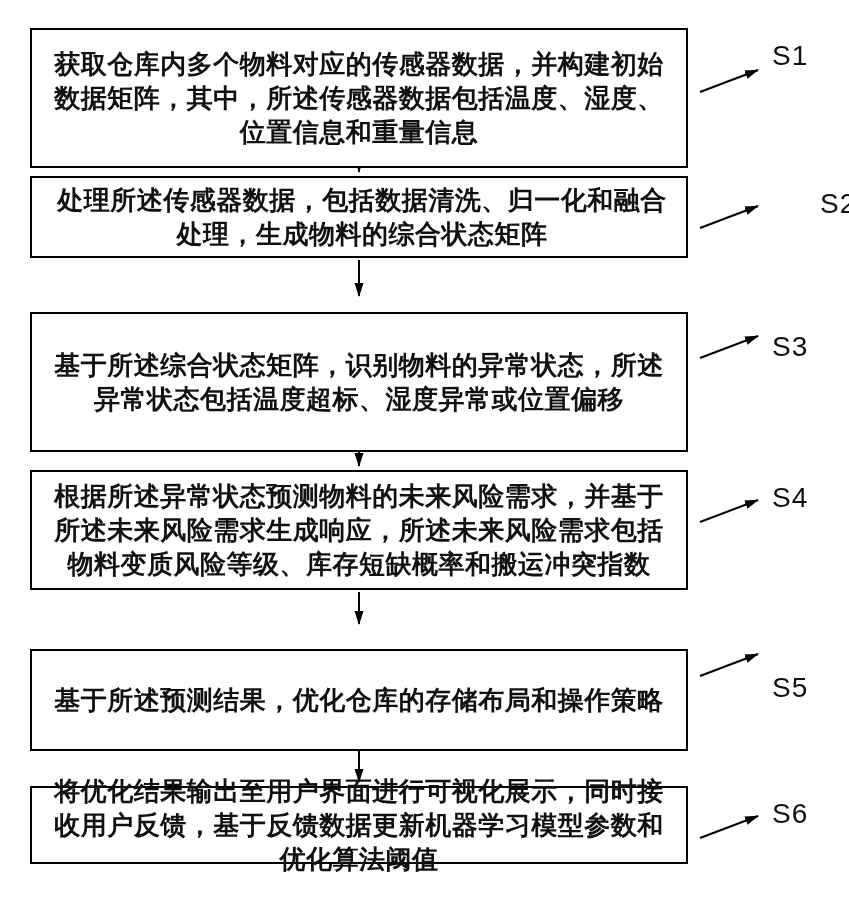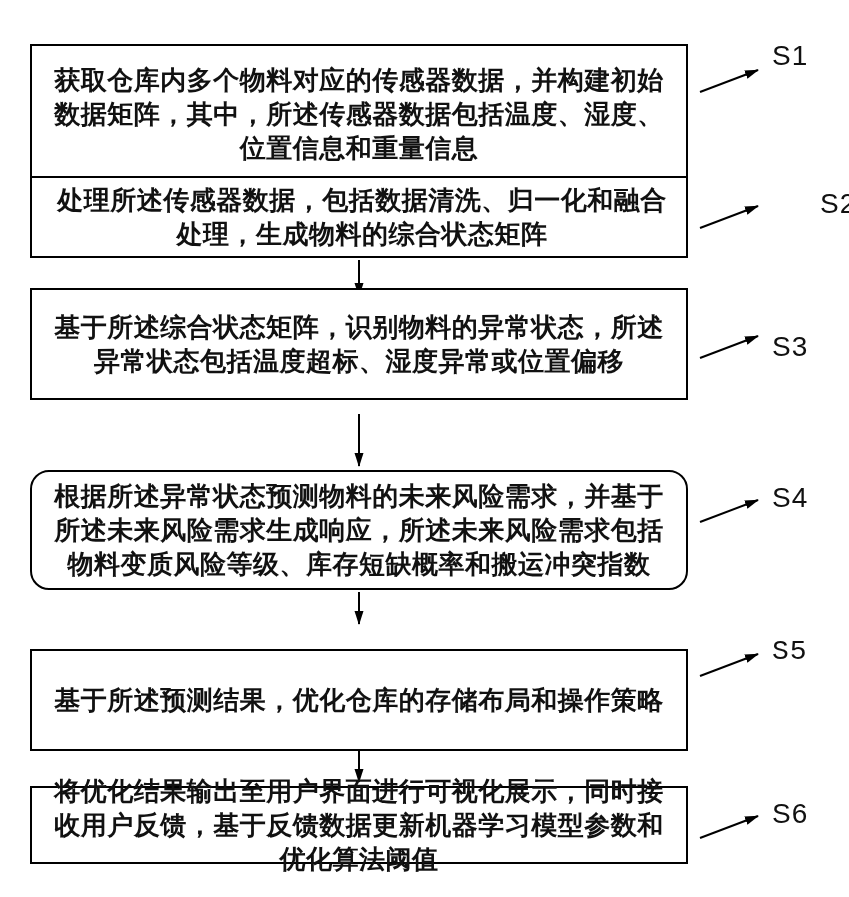--- a/index.html
+++ b/index.html
@@ -26,40 +26,40 @@
     display: flex;
     align-items: center;
     justify-content: center;
     text-align: center;
     font-size: 26px;
     font-weight: bold;
     line-height: 34px;
     white-space: pre-line;
     letter-spacing: 0.5px;
   }
-  .b1 { top: 28px;  height: 140px; margin-top: 16px; }
+  .b1 { top: 28px;  height: 140px; }
   .b2 { top: 176px; height: 82px; padding-left: 6px;  }
-  .b3 { top: 288px; height: 112px; }
-  .b4 { top: 470px; height: 120px; border-radius: 19px; }
+  .b3 { top: 312px; height: 140px; }
+  .b4 { top: 470px; height: 120px; }
   .b5 { top: 628px; height: 102px; margin-top: 21px; }
   .b6 { top: 786px; height: 78px; }
 
   .step-label {
     position: absolute;
     left: 772px;
     color: #111111;
     font-size: 28px;
     font-weight: 400;
     letter-spacing: 1px;
   }
   .l1 { top: 40px;  }
   .l2 { top: 188px; margin-left: 48px; }
   .l3 { top: 331px; }
   .l4 { top: 482px; }
-  .l5 { top: 636px; font-family: Liberation Mono, monospace; }
+  .l5 { top: 672px; }
   .l6 { top: 798px; }
 
   #arrow-layer {
     position: absolute;
     top: 0;
     left: 0;
     pointer-events: none;
   }
 </style>
 </head>

